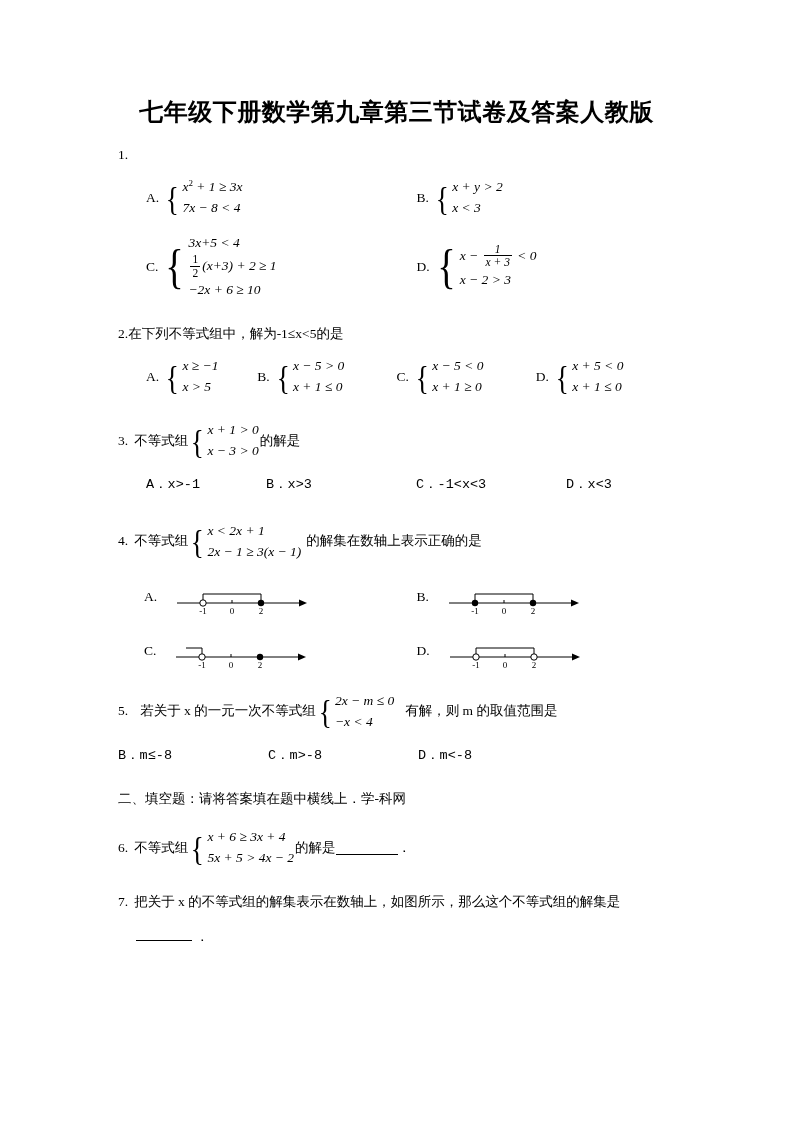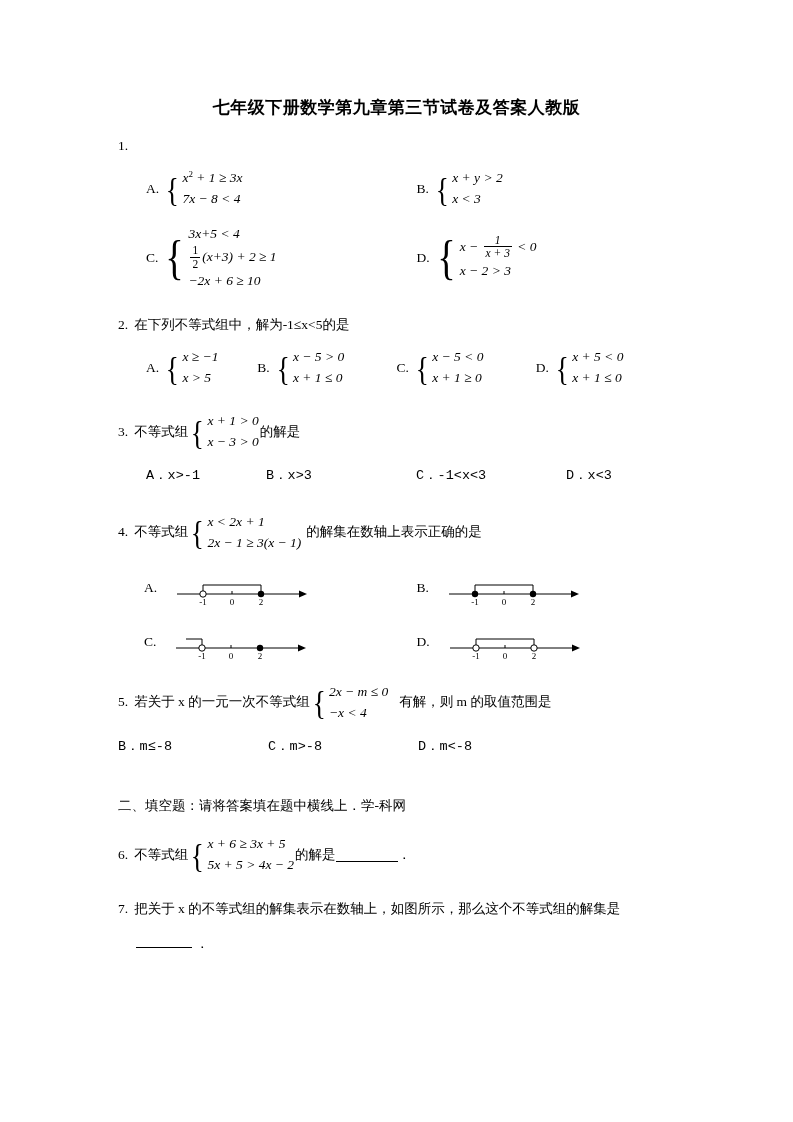--- a/index.html
+++ b/index.html
@@ -19,21 +19,21 @@
     position: relative;
     width: 793px;
     height: 1122px;
     box-sizing: border-box;
     padding: 0 118px;
   }
   .doc-title {
     text-align: center;
     font-family: "Liberation Sans", sans-serif;
     font-weight: bold;
-    font-size: 17px;
+    font-size: 24px;
     letter-spacing: 0.5px;
     margin-top: 96px;
     margin-bottom: 0;
   }
   .section-head {
     font-size: 13.5px;
     margin-top: 46px;
     line-height: 1.6;
   }
   .q {
@@ -204,21 +204,21 @@
             <div class="math"><span>x − 2 &gt; 3</span></div>
           </span>
         </span>
       </div>
     </div>
   </div>
 
   <div class="q" style="margin-top:22px">
     <div class="q-line">
       <span class="q-num">2.</span>
-      <span style="margin-left:6px">在下列不等式组中，解为-1≤x&lt;5的是</span>
+      <span style="">在下列不等式组中，解为-1≤x&lt;5的是</span>
     </div>
     <div class="opt-grid4">
       <div class="opt" style="padding-left:28px">
         <span class="opt-label">A.</span>
         <span class="brace">
           <span class="brace-bar">{</span>
           <span class="brace-rows">
             <div class="math">x ≥ −1</div>
             <div class="math">x &gt; 5</div>
           </span>
@@ -359,47 +359,47 @@
           <text x="67" y="33" font-size="9" text-anchor="middle" font-family="Liberation Serif, serif">0</text>
           <text x="96" y="33" font-size="9" text-anchor="middle" font-family="Liberation Serif, serif">2</text>
         </svg>
       </div>
     </div>
   </div>
 
   <div class="q" style="margin-top:22px">
     <div class="q-line">
       <span class="q-num">5.</span>
-      <span style="margin-left:6px">若关于 x 的一元一次不等式组</span>
+      <span style="margin-left:12px">若关于 x 的一元一次不等式组</span>
       <span class="brace">
         <span class="brace-bar">{</span>
         <span class="brace-rows">
           <div class="math">2x − m ≤ 0</div>
           <div class="math">−x &lt; 4</div>
         </span>
       </span>
       <span style="margin-left:10px">有解，则 m 的取值范围是</span>
     </div>
     <div class="inline-opts">
       <div style="width:150px">B．m≤-8</div>
       <div style="width:150px">C．m&gt;-8</div>
       <div>D．m&lt;-8</div>
     </div>
   </div>
 
-  <div class="section-head" style="margin-top:36px">二、填空题：请将答案填在题中横线上．学-科网</div>
+  <div class="section-head" style="margin-top:20px">二、填空题：请将答案填在题中横线上．学-科网</div>
 
   <div class="q" style="margin-top:18px">
     <div class="q-line">
       <span class="q-num">6.</span>
       <span style="margin-left:6px">不等式组</span>
       <span class="brace">
         <span class="brace-bar">{</span>
         <span class="brace-rows">
-          <div class="math">x + 6 ≥ 3x + 5</div>
+          <div class="math">x + 6 ≥ 3x + 4</div>
           <div class="math">5x + 5 &gt; 4x − 2</div>
         </span>
       </span>
       <span>的解是</span>
       <span class="underline-blank"></span>
       <span>．</span>
     </div>
   </div>
 
   <div class="q" style="margin-top:22px">

